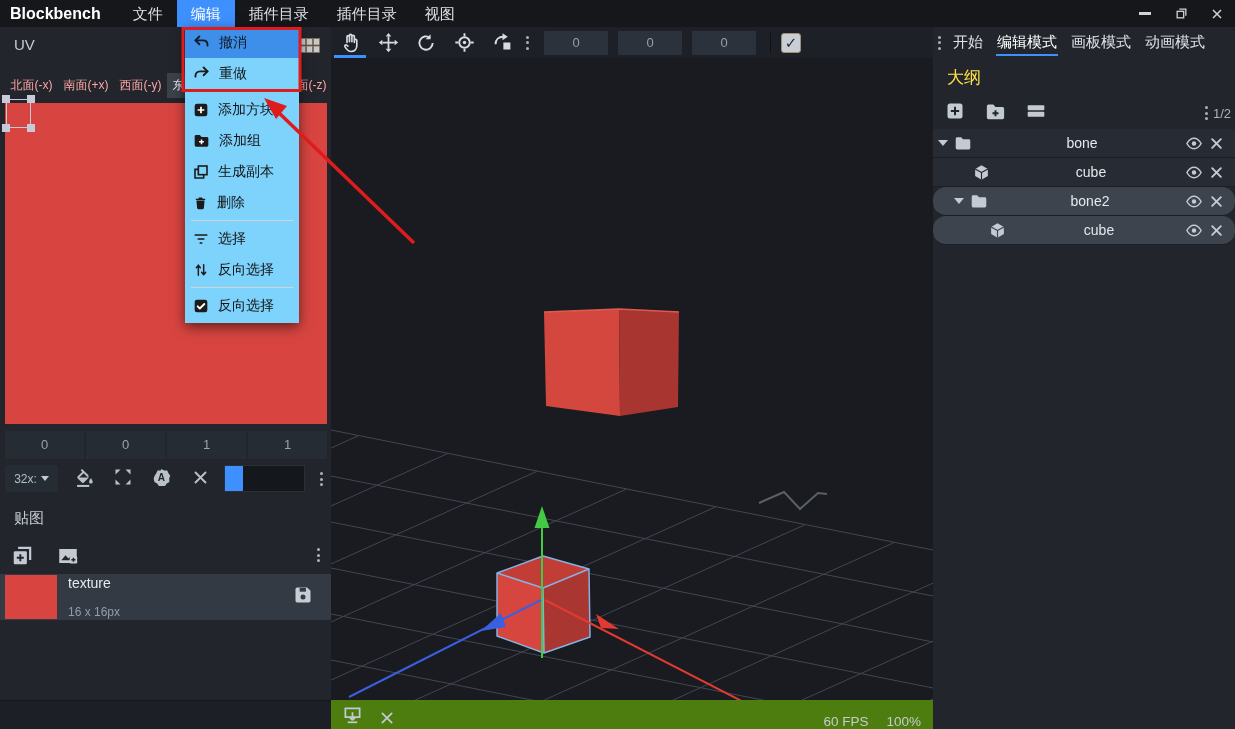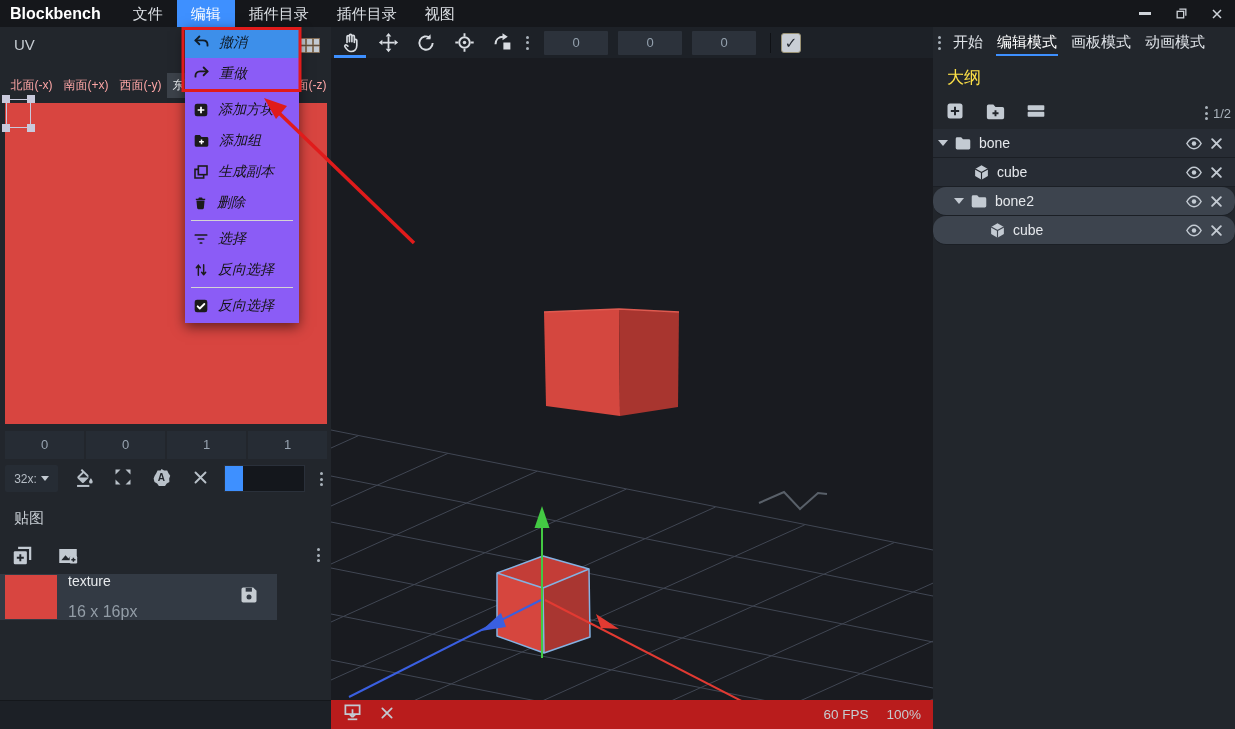--- a/index.html
+++ b/index.html
@@ -41,65 +41,65 @@
   .uv-tools { position:absolute; left:0; top:437px; width:331px; height:30px; }
   .zoom-select { position:absolute; left:5px; top:1px; width:53px; height:27px; background:#262c34;
     border-radius:2px; font-size:12px; color:#b6bdc5; display:flex; align-items:center;
     justify-content:center; gap:4px; }
   .tool-ic { position:absolute; top:3px; color:#b9c1c9; }
   .uv-slider { position:absolute; left:224px; top:1px; width:81px; height:27px;
     background:#14171c; border:1px solid #2a303a; }
   .uv-slider .fill { position:absolute; left:0; top:0; width:18px; height:100%; background:#3e90ff; }
   .tex-title { position:absolute; left:14px; top:482px; font-size:15px; color:#c6ccd2; }
   .tex-toolbar { position:absolute; left:0; top:517px; width:331px; height:26px; }
-  .tex-item { position:absolute; left:0; top:547px; width:277px; height:46px; background:#333a44;
+  .tex-item { position:absolute; left:0; top:547px; width:331px; height:46px; background:#333a44;
     display:flex; align-items:center; }
   .tex-thumb { width:52px; height:44px; background:#d84540; margin:1px 0 1px 5px; }
   .tex-name { font-size:14px; color:#e7eaed; }
-  .tex-size { font-size:16px; color:#939da7; margin-top:14px; }
+  .tex-size { font-size:12px; color:#939da7; margin-top:14px; }
   .left-bottom { position:absolute; left:0; top:673px; width:331px; height:29px; background:#1c2026;
     border-top:1px solid #14171b; }
   
   .viewport { position:absolute; left:331px; top:27px; width:602px; height:702px; background:#191b20; }
   .vp-toolbar { position:absolute; left:0; top:0; width:602px; height:31px; background:#1d2127;
     display:flex; align-items:center; }
   .vp-tool { position:relative; width:38px; height:31px; display:flex; align-items:center;
     justify-content:center; color:#d8dce1; }
   .vp-tool.active::after { content:""; position:absolute; left:3px; right:3px; bottom:0;
     height:3px; background:#3e90ff; }
   .vp-input { width:64px; height:24px; background:#2c323b; color:#93a0ad; font-size:13px;
     text-align:center; line-height:24px; margin-left:10px; border-radius:1px; }
   .vp-sep { width:1px; height:20px; background:#0f1115; margin:0 8px 0 14px; }
   .vp-check { width:20px; height:20px; background:#c9ced5; border:1px solid #9a9274;
     border-radius:3px; display:flex; align-items:center; justify-content:center;
     color:#262b33; font-size:15px; font-weight:bold; margin-left:2px; }
   .vp-canvas { position:absolute; left:0; top:31px; width:602px; height:642px; }
-  .vp-status { position:absolute; left:0; bottom:0; width:602px; height:29px; background:#b91c1c;
-    display:flex; align-items:center; color:#c3cad2; }
+  .vp-status { position:absolute; left:0; bottom:0; width:602px; height:29px; background:#4d7c0f;
+    display:flex; align-items:flex-end; color:#c3cad2; }
   .vp-status .txt { font-size:13.5px; color:#c6ccd0; }
   
   .right-panel { position:absolute; left:933px; top:27px; width:302px; height:702px; background:#22262c; }
   .rp-tabs { position:absolute; left:0; top:0; width:302px; height:31px; display:flex; align-items:center; }
   .rp-tab { font-size:15px; color:#dfe3e8; padding:0 7px; height:31px; line-height:29px; position:relative; white-space:nowrap; }
   .rp-tab.active { color:#fff; }
   .rp-tab.active::after { content:""; position:absolute; left:6px; right:6px; bottom:2px; height:2.5px; background:#3e90ff; }
   .outliner-title { position:absolute; left:14px; top:39px; font-size:17px; color:#fde047; }
   .ol-toolbar { position:absolute; left:0; top:72px; width:302px; height:28px; display:flex; align-items:center; color:#c3cad2; }
   .ol-page { font-size:13px; color:#a9b2bb; margin-right:4px; }
   .ol-list { position:absolute; left:0; top:102px; width:302px; }
   .ol-row { height:29px; display:flex; align-items:center; background:#272c34;
-    border-bottom:1px solid #1b1f25; color:#c3cad2; }
+    border-bottom:1px solid #1b1f25; color:#c3cad2;text-align:center; }
   .ol-row.selected { background:#3d444e;border-radius:13px; }
   .ol-caret { width:0; height:0; border-left:5px solid transparent; border-right:5px solid transparent;
     border-top:6px solid #c3cad2; margin-right:6px; flex:none; }
   .ol-name { font-size:14px; color:#e5e8ec; margin-left:7px; flex:1 1 auto; overflow:hidden; }
   .ol-actions { display:flex; align-items:center; gap:7px; margin-right:12px; }
   
-  .dropdown { position:absolute; left:185px; top:27px; width:114px; background:#8b5cf6;
-    box-shadow:0 4px 12px rgba(0,0,0,.55); z-index:40; padding-bottom:2px;font-style:italic; }
+  .dropdown { position:absolute; left:185px; top:27px; width:114px; background:#7dd3fc;
+    box-shadow:0 4px 12px rgba(0,0,0,.55); z-index:40; padding-bottom:2px; }
   .dd-item { height:31px; display:flex; align-items:center; padding-left:8px; gap:9px; color:#1b1b1b; }
   .dd-item .lbl { font-size:14px; color:#141414; }
   .dd-item.hl { background:#3d8fea; }
   .dd-item.hl .lbl { color:#0e1a26; }
   .dd-sep { height:1px; background:#d4d4d4; margin:2px 6px; }
   
   .annotation { position:absolute; left:0; top:0; width:1235px; height:729px; z-index:60; pointer-events:none; }
 </style>
 </head>
 <body>

